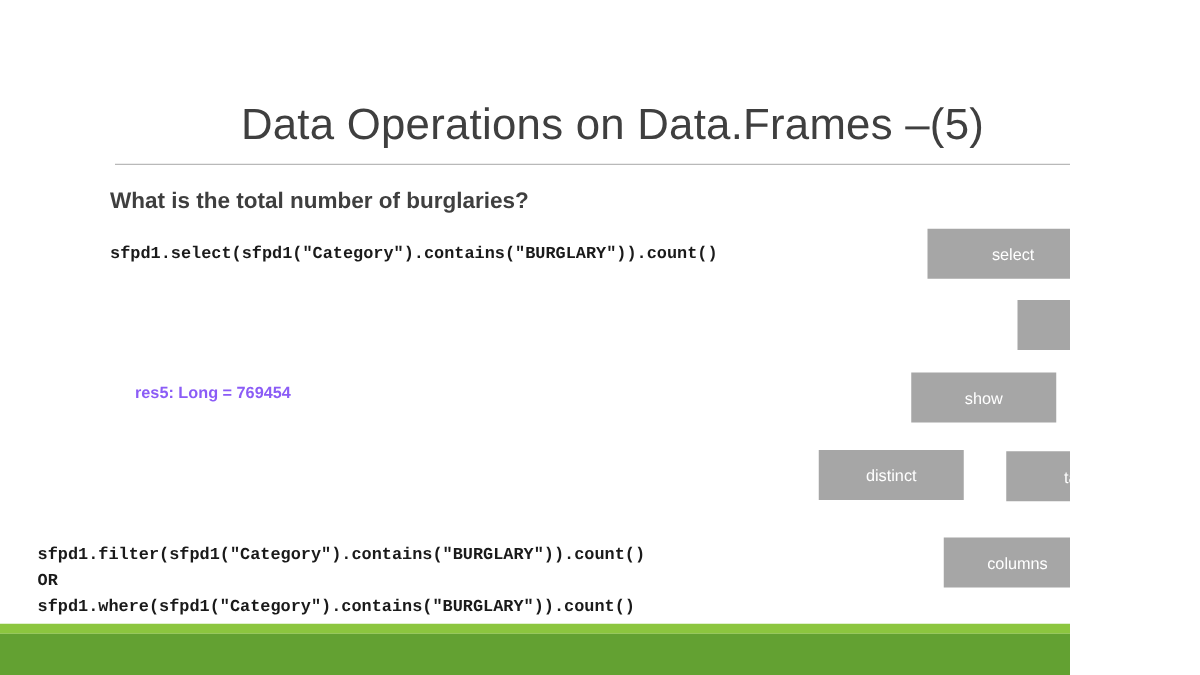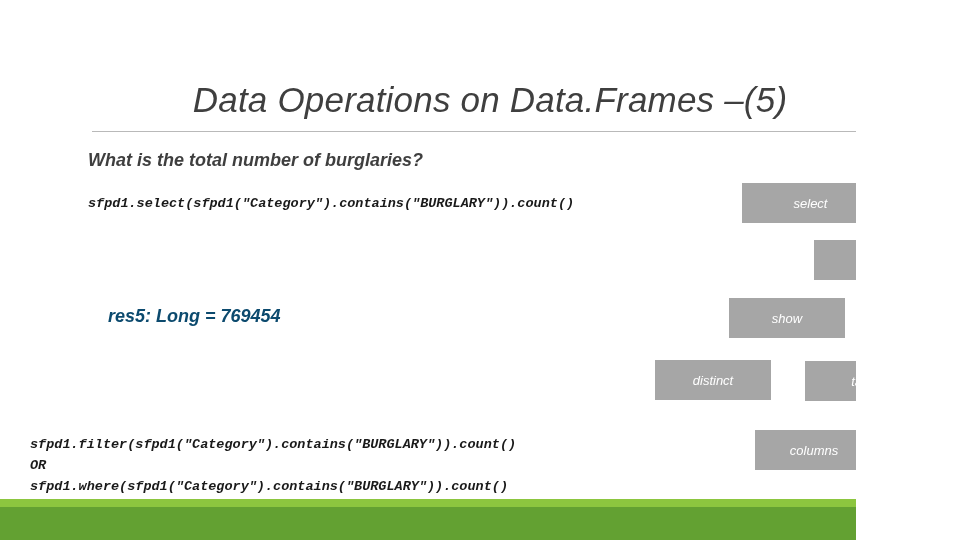--- a/index.html
+++ b/index.html
@@ -16,21 +16,20 @@
     position: relative;
   }
   #slide {
     position: absolute;
     left: 0;
     top: 0;
     width: 856px;
     height: 540px;
     background: #ffffff;
     overflow: hidden;
-    font-style: italic;
   }
 
   
   .slide-title {
     position: absolute;
     left: 92px;
     top: 78px;
     width: 796px;
     text-align: center;
     font-family: "Liberation Sans", sans-serif;
@@ -71,23 +70,23 @@
   }
   #code-select {
     left: 88px;
     top: 196px;
   }
   .result-line {
     position: absolute;
     left: 108px;
     top: 306px;
     font-family: "Liberation Sans", sans-serif;
-    font-size: 18px;
+    font-size: 13px;
     font-weight: bold;
-    color: #0c4a6e;
+    color: #8b5cf6;
     white-space: nowrap;
   }
   #code-block-bottom {
     position: absolute;
     left: 30px;
     top: 434px;
     font-family: "Liberation Mono", monospace;
     font-size: 13.5px;
     font-weight: bold;
     color: #1a1a1a;

